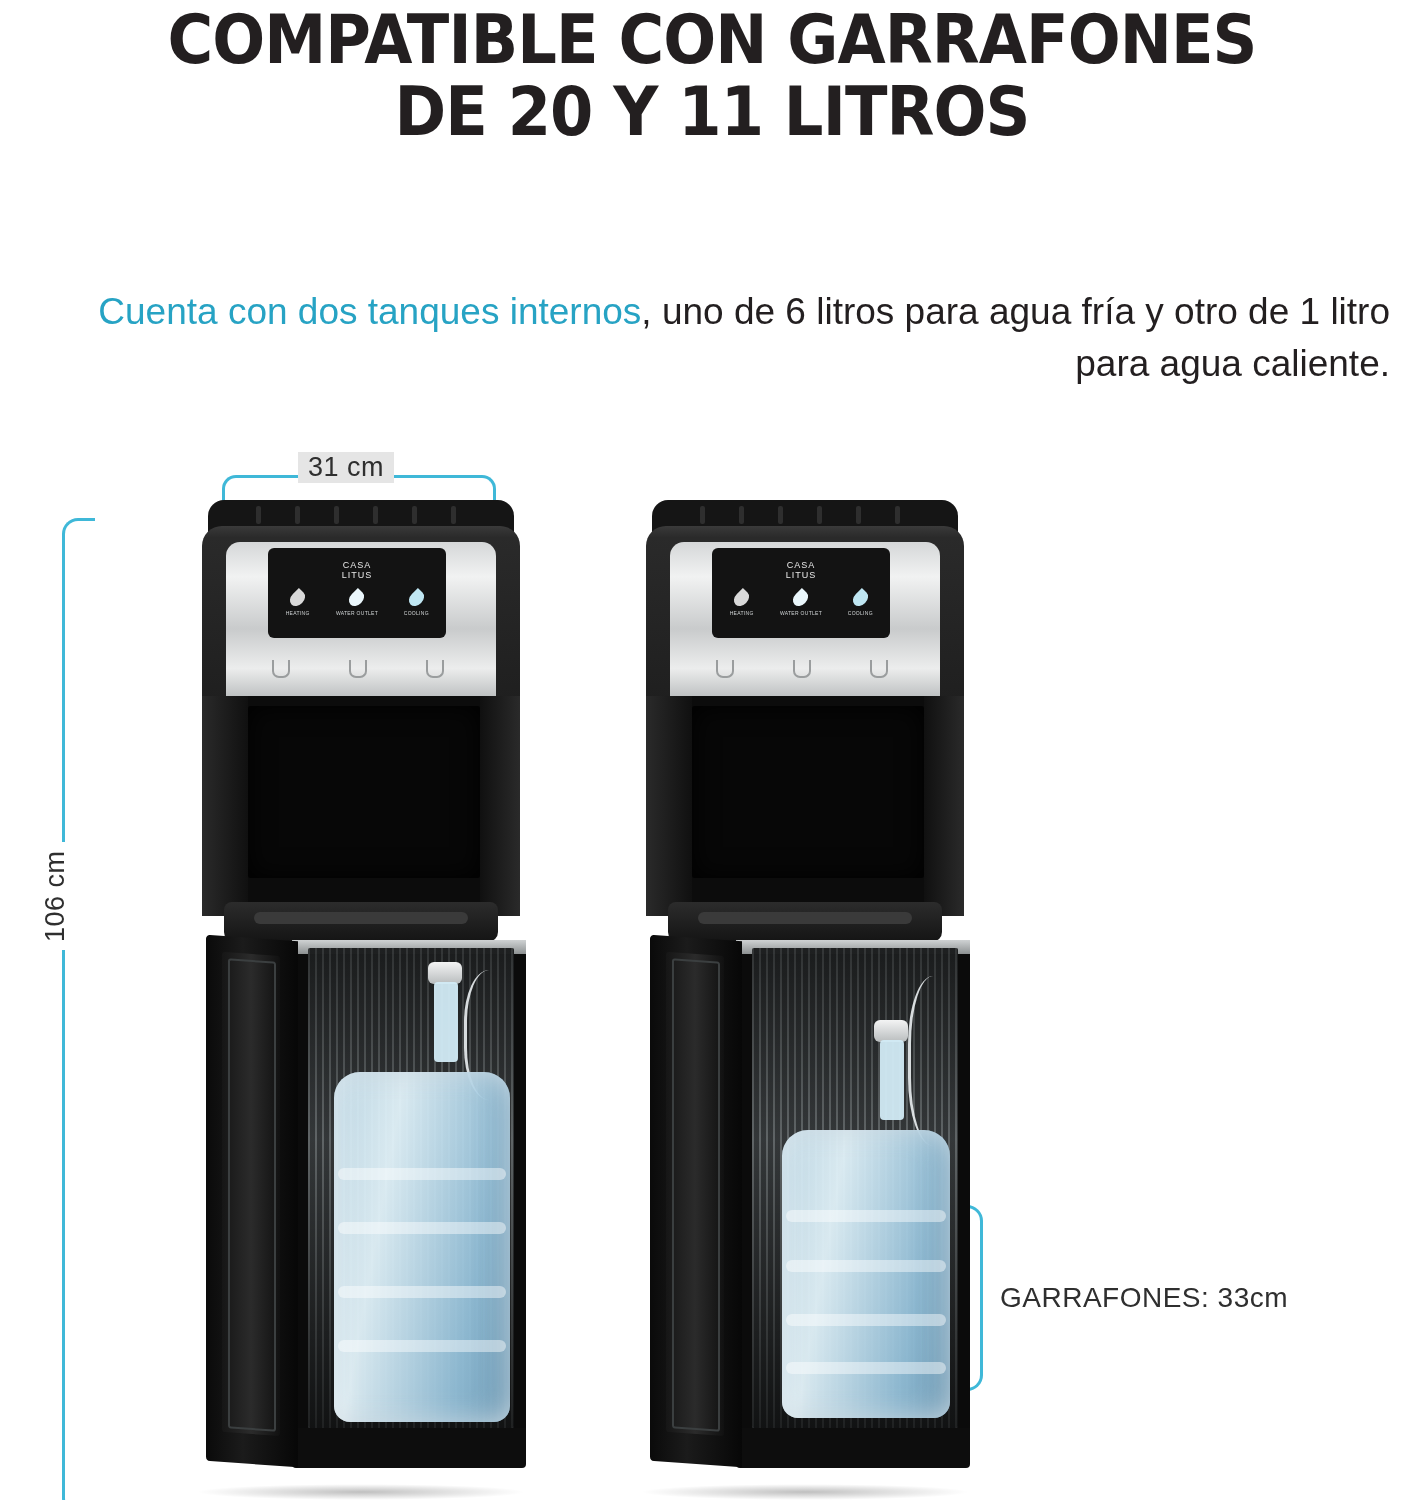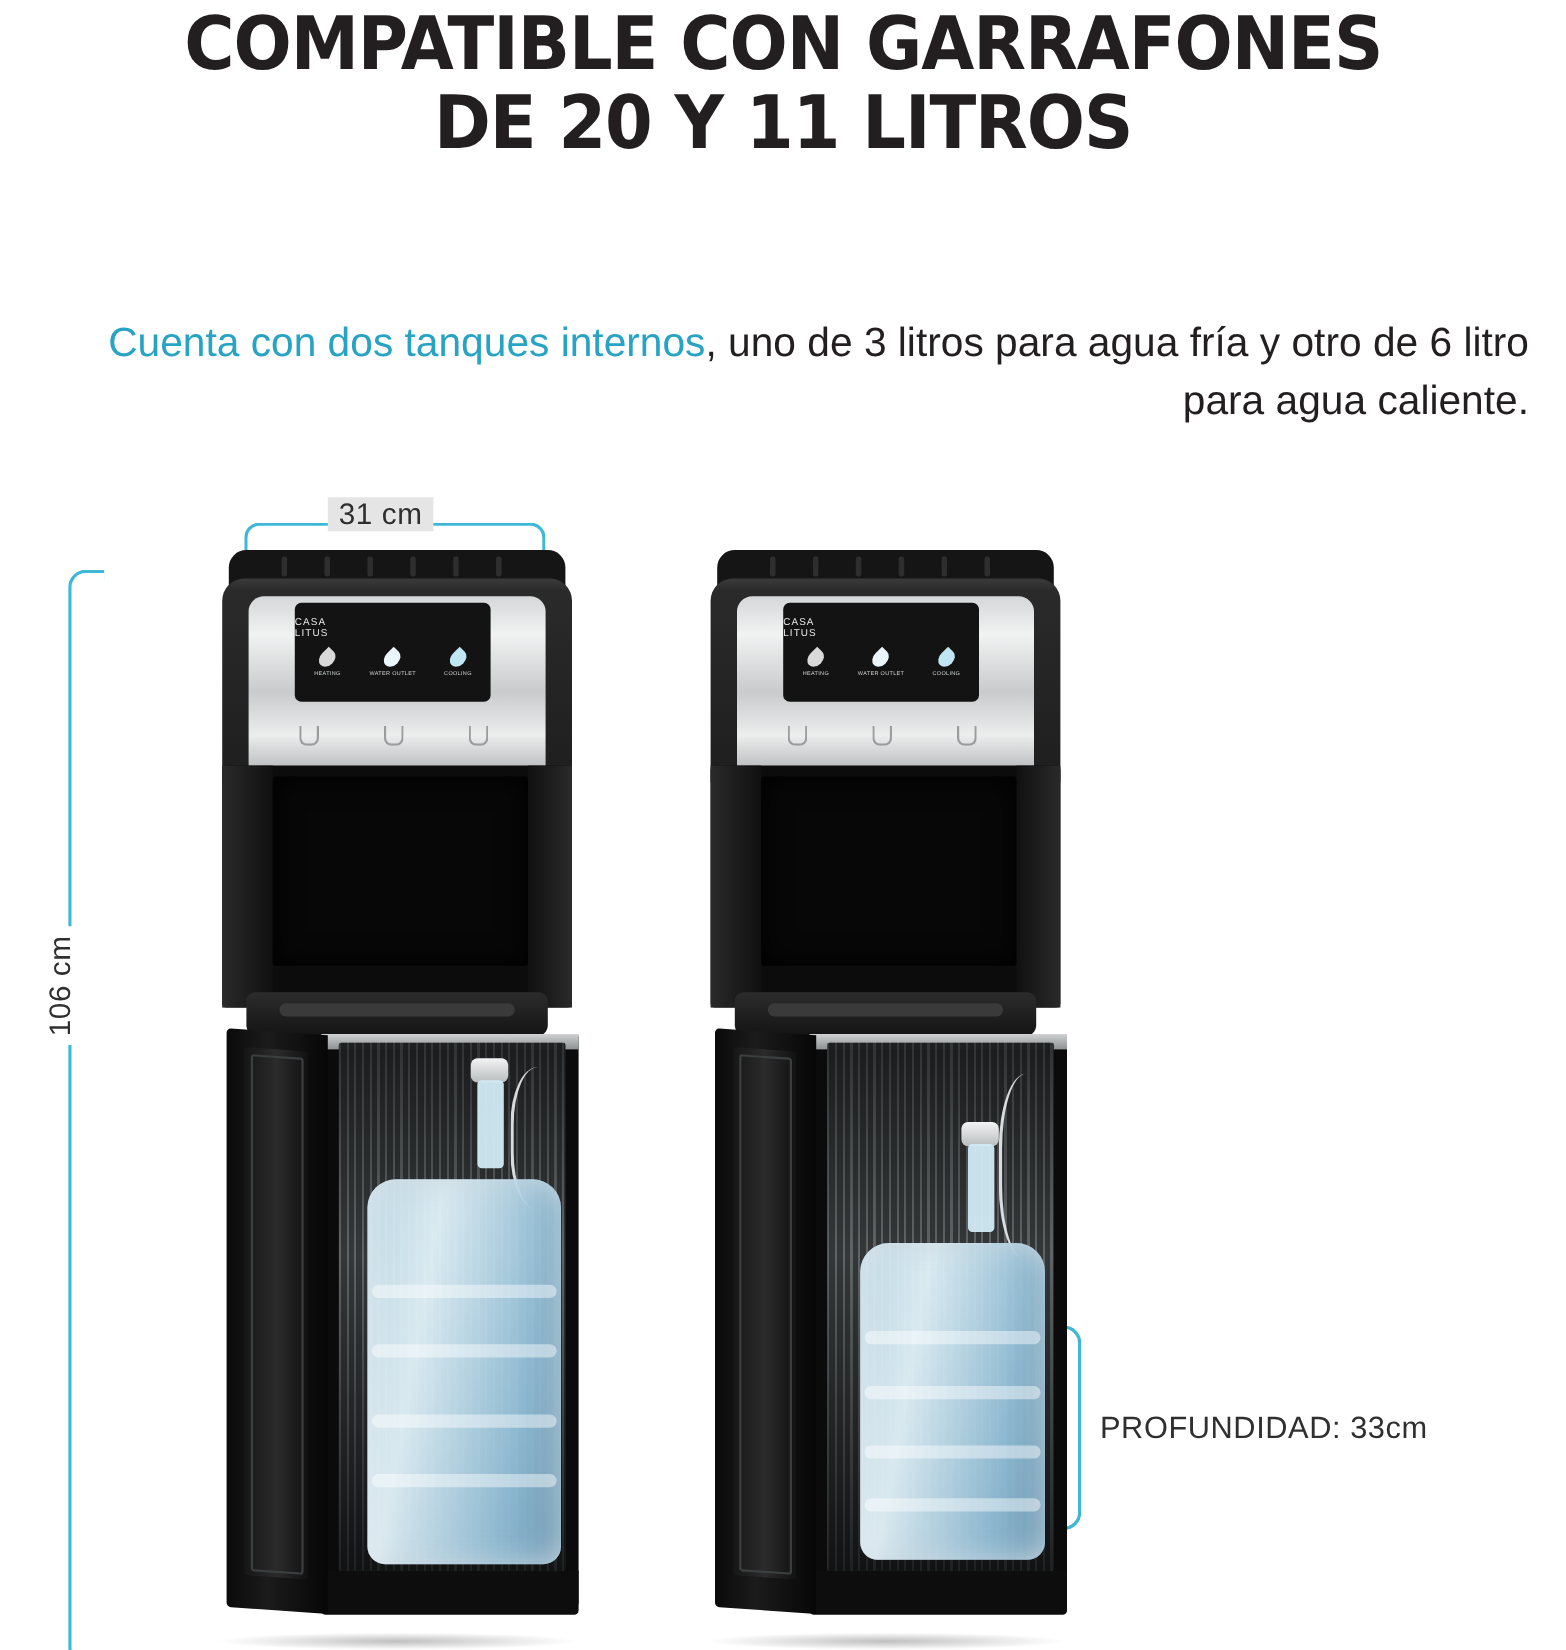--- a/index.html
+++ b/index.html
@@ -204,20 +204,21 @@
     width: 178px;
     height: 90px;
     background: #131313;
     border-radius: 6px;
   }
   .brand {
     position: absolute;
     left: 0;
     top: 12px;
     width: 178px;
+    text-align: center;
     color: #e8e8e8;
     font-size: 9px;
     line-height: 10px;
     letter-spacing: 1px;
   }
   .btn-row {
     position: absolute;
     left: 0;
     top: 42px;
     width: 178px;
@@ -483,33 +484,33 @@
 </style>
 </head>
 <body>
 
 <div class="headline">
   <div class="line">COMPATIBLE CON GARRAFONES</div>
   <div class="line">DE 20 Y 11 LITROS</div>
 </div>
 
 <div class="subcopy">
-  <span class="accent">Cuenta con dos tanques internos</span><span>, uno de 3 litros para agua fría y otro de 6 litro para agua caliente.</span>
+  <span class="accent">Cuenta con dos tanques internos</span><span>, uno de 6 litros para agua fría y otro de 1 litro para agua caliente.</span>
 </div>
 
 <div class="scene">
 
   <div class="bracket-top"></div>
   <div class="dim-label label-width">31 cm</div>
 
   <div class="bracket-left"></div>
   <div class="dim-label label-height">106 cm</div>
 
   <div class="bracket-depth"></div>
-  <div class="dim-label label-depth">PROFUNDIDAD:  33cm</div>
+  <div class="dim-label label-depth">GARRAFONES:  33cm</div>
 
   <div class="dim-label label-cap-left">20 lts.</div>
   <div class="dim-label label-cap-right">11 lts.</div>
 
   <div class="unit left">
     <div class="top-cap">
       <div class="top-slots">
         <i></i>
           <i></i>
           <i></i>

